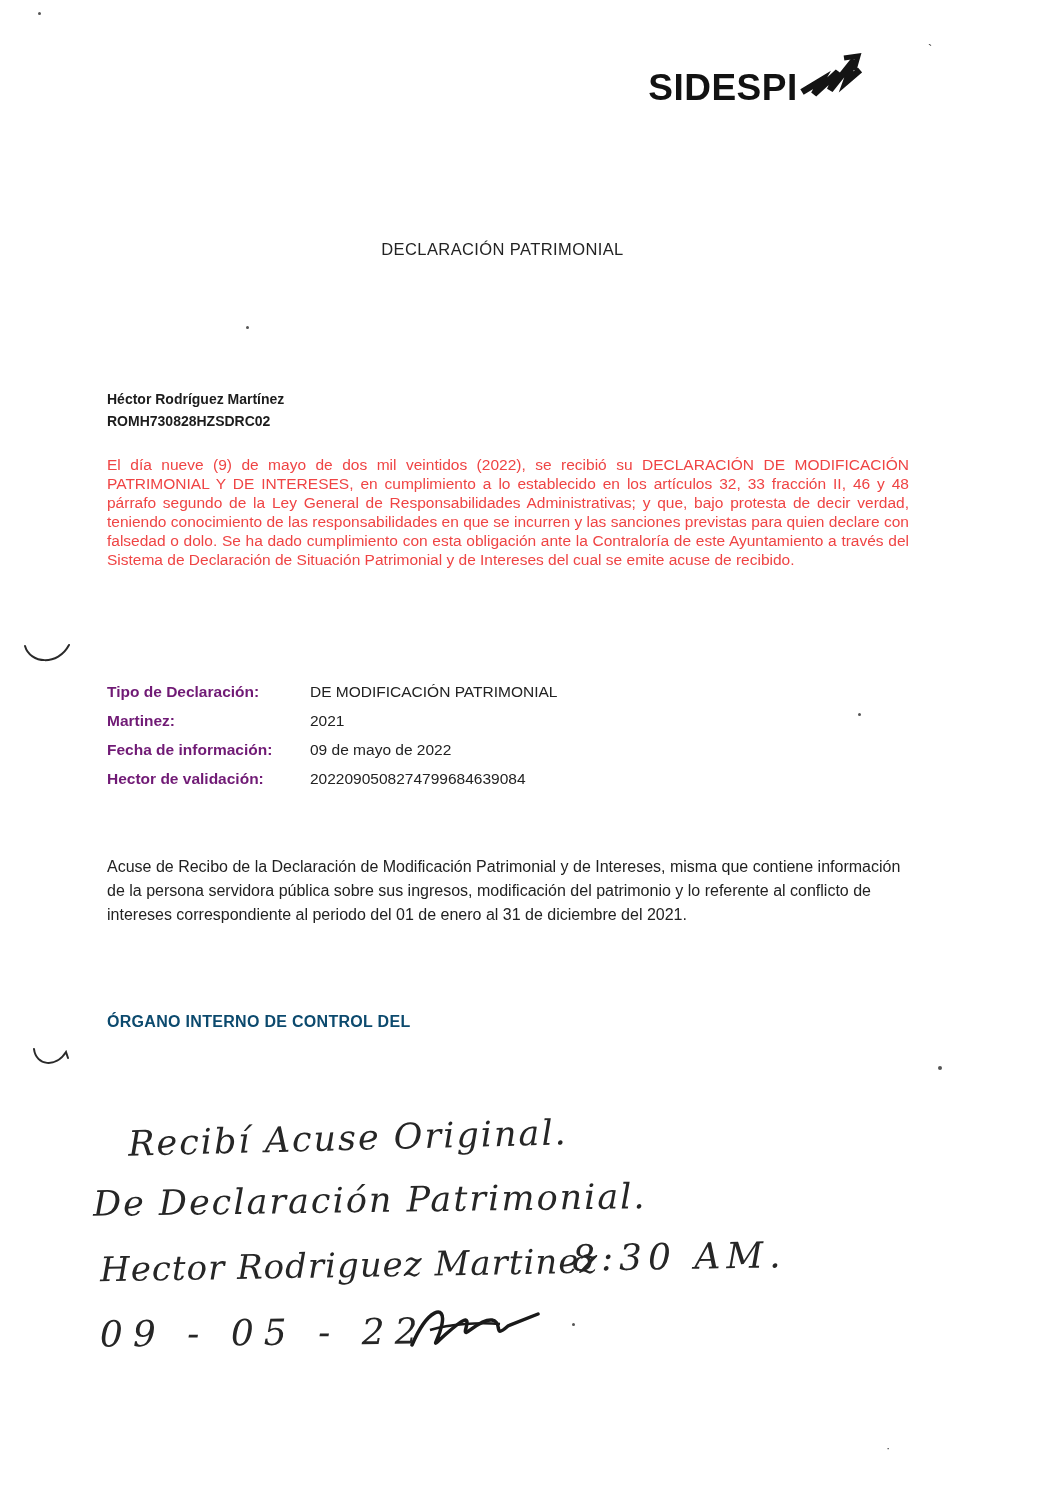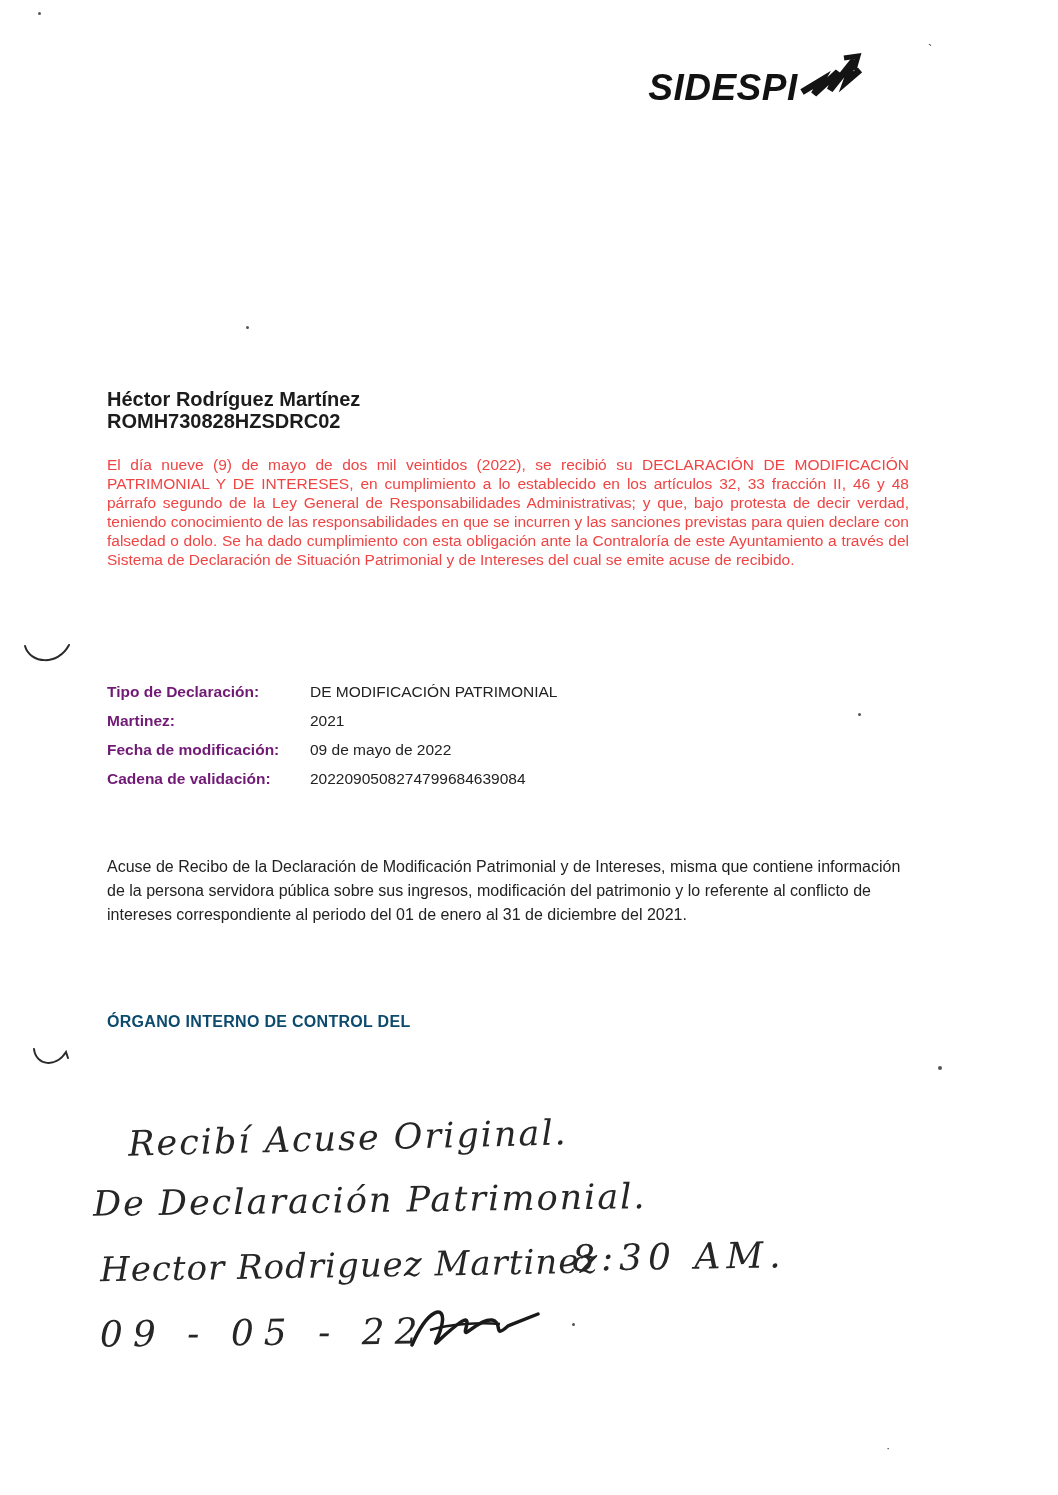--- a/index.html
+++ b/index.html
@@ -7,42 +7,42 @@
   body {
     width: 1058px; height: 1495px;
     position: relative;
     font-family: "Liberation Sans", sans-serif;
     color: #1e1e1e;
     overflow: hidden;
   }
   .page { position: absolute; inset: 0; background: #fff; }
 
   
-  .logo { position: absolute; top: 52px; left: 630px; width: 250px; text-align: left; font-style: italic; }
+  .logo { position: absolute; top: 52px; left: 630px; width: 250px; text-align: left; }
   .logo-row { display: flex; align-items: flex-end; justify-content: center; gap: 2px; }
   .logo-name {
     font-weight: bold; font-size: 37px; letter-spacing: 0.5px;
     color: #121212; line-height: 1;
     font-family: "Liberation Sans", sans-serif;
   }
   .logo-scribble { margin-bottom: 2px; }
   .logo-tagline {
     margin-top: 4px; font-size: 10.5px; font-weight: bold;
     color: #222; line-height: 13px; letter-spacing: 0.2px;
   }
 
   
   .doc-title {
     position: absolute; top: 238px; left: 0; width: 1005px;
     text-align: center; font-size: 16.5px; color: #232323;
     line-height: 23px; letter-spacing: 0.4px;
   }
 
   
-  .recipient { position: absolute; top: 388px; left: 107px; font-weight: bold; font-size: 20px; line-height: 22px; color: #1c1c1c; }
+  .recipient { position: absolute; top: 388px; left: 107px; font-weight: bold; font-size: 14px; line-height: 22px; color: #1c1c1c; }
 
   
   .body-par {
     position: absolute; top: 455px; left: 107px; width: 802px;
     font-size: 15.5px; line-height: 19px; text-align: justify; color: #ef4444;
   }
   .acuse-par {
     position: absolute; top: 855px; left: 107px; width: 812px;
     font-size: 16px; line-height: 24px; text-align: left; color: #222;
   }
@@ -96,44 +96,45 @@
       <span class="logo-scribble">
         <svg width="62" height="48" viewBox="0 0 62 48">
           <path d="M2 40 L22 28 L14 42 L38 20 L30 38 L54 8 L46 30 L60 18" stroke="#141414" stroke-width="6.5" fill="none" stroke-linejoin="miter"></path>
           <path d="M44 6 L58 4 L54 18" stroke="#141414" stroke-width="5" fill="none"></path>
         </svg>
       </span>
     </div>
   </div>
 
   <div class="doc-title">
+    <div>DECLARACIÓN PATRIMONIAL</div>
   </div>
 
   <div class="recipient">
     <div>Héctor Rodríguez Martínez</div>
     <div>ROMH730828HZSDRC02</div>
   </div>
 
   <p class="body-par">El día nueve (9) de mayo de dos mil veintidos (2022), se recibió su DECLARACIÓN DE MODIFICACIÓN PATRIMONIAL Y DE INTERESES, en cumplimiento a lo establecido en los artículos 32, 33 fracción II, 46 y 48 párrafo segundo de la Ley General de Responsabilidades Administrativas; y que, bajo protesta de decir verdad, teniendo conocimiento de las responsabilidades en que se incurren y las sanciones previstas para quien declare con falsedad o dolo. Se ha dado cumplimiento con esta obligación ante la Contraloría de este Ayuntamiento a través del Sistema de Declaración de Situación Patrimonial y de Intereses del cual se emite acuse de recibido.</p>
 
   <div class="fields">
     <div class="field-row">
       <span class="field-label">Tipo de Declaración:</span>
       <span class="field-value">DE MODIFICACIÓN PATRIMONIAL</span>
     </div>
     <div class="field-row">
       <span class="field-label">Martinez:</span>
       <span class="field-value">2021</span>
     </div>
     <div class="field-row">
-      <span class="field-label">Fecha de modificación:</span>
+      <span class="field-label">Fecha de información:</span>
       <span class="field-value">09 de mayo de 2022</span>
     </div>
     <div class="field-row">
-      <span class="field-label">Cadena de validación:</span>
+      <span class="field-label">Hector de validación:</span>
       <span class="field-value">2022090508274799684639084</span>
     </div>
   </div>
 
   <p class="acuse-par">Acuse de Recibo de la Declaración de Modificación Patrimonial y de Intereses, misma que contiene información de la persona servidora pública sobre sus ingresos, modificación del patrimonio y lo referente al conflicto de intereses correspondiente al periodo del 01 de enero al 31 de diciembre del 2021.</p>
 
   <div class="organ">ÓRGANO INTERNO DE CONTROL DEL</div>
 
   <div class="hw hw-1">Recibí Acuse Original.</div>
   <div class="hw hw-2">De Declaración Patrimonial.</div>

